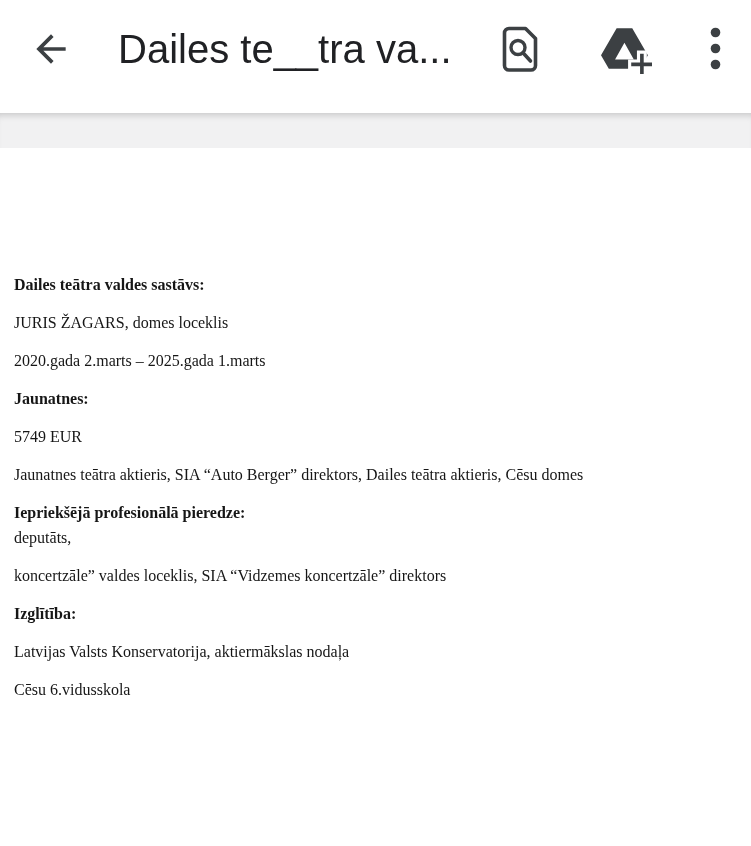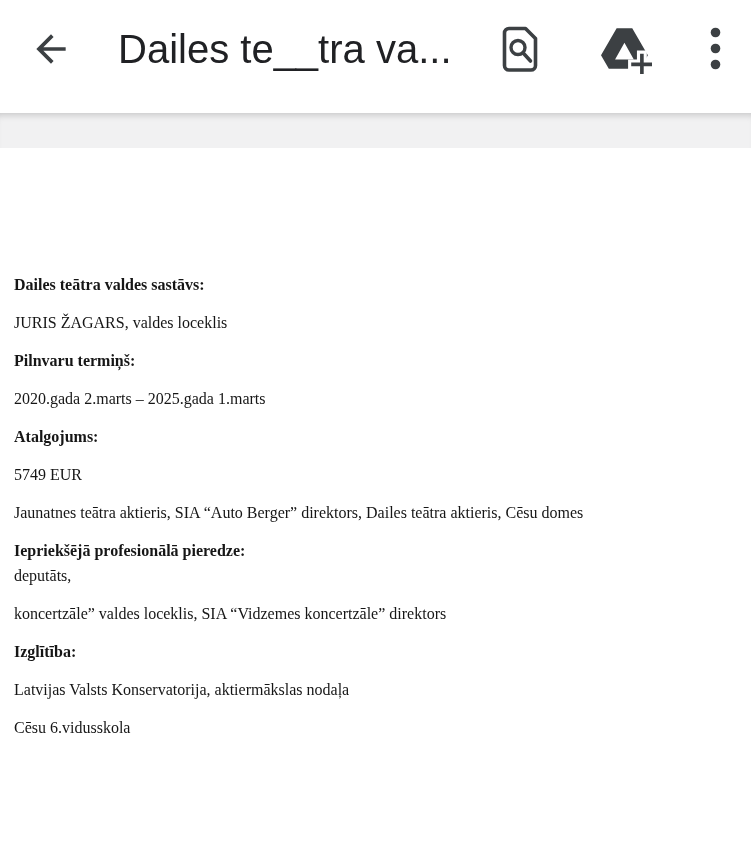--- a/index.html
+++ b/index.html
@@ -113,24 +113,23 @@
     </svg>
   </button>
 
 </header>
 
 <div class="content-band"></div>
 
 <main class="pdf-page">
   <div>
       <div class="line bold">Dailes teātra valdes sastāvs:</div>
-      <div class="line">JURIS ŽAGARS, valdes loceklis</div>
-      <div class="line bold">Pilnvaru termiņš:</div>
+      <div class="line">JURIS ŽAGARS, domes loceklis</div>
       <div class="line">2020.gada 2.marts – 2025.gada 1.marts</div>
-      <div class="line bold">Atalgojums:</div>
+      <div class="line bold">Jaunatnes:</div>
       <div class="line">5749 EUR</div>
       <div class="line">Jaunatnes teātra aktieris, SIA “Auto Berger” direktors, Dailes teātra aktieris, Cēsu domes</div>
       <div class="line bold">Iepriekšējā profesionālā pieredze:</div>
       <div class="line tight">deputāts,</div>
       <div class="line">koncertzāle” valdes loceklis, SIA “Vidzemes koncertzāle” direktors</div>
       <div class="line bold">Izglītība:</div>
       <div class="line">Latvijas Valsts Konservatorija, aktiermākslas nodaļa</div>
       <div class="line">Cēsu 6.vidusskola</div>
     </div>
 </main>

